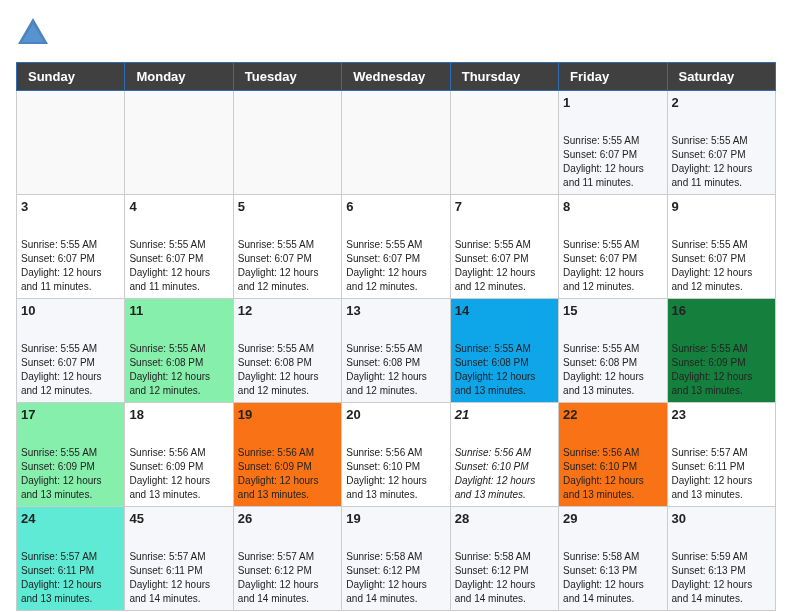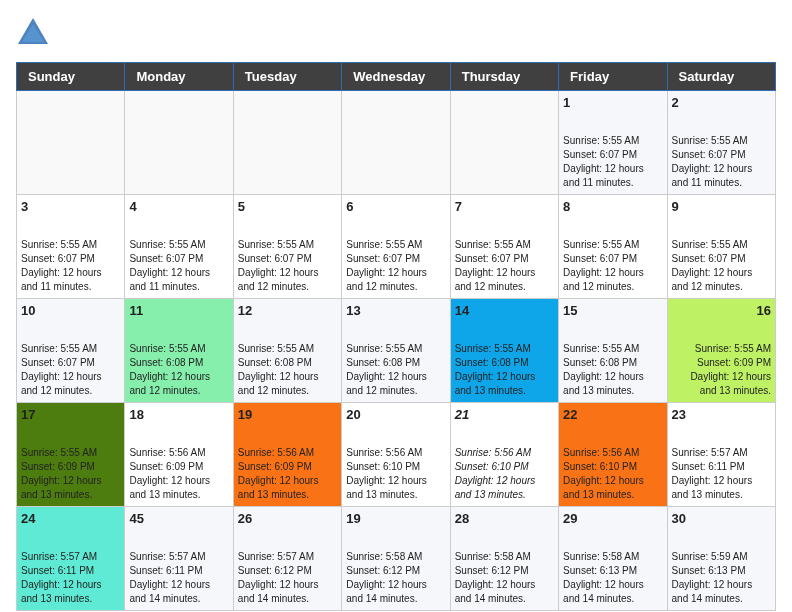--- a/index.html
+++ b/index.html
@@ -218,30 +218,30 @@
 Daylight: 12 hours
 and 13 minutes.</div>
         </td>
         <td style="background: rgb(245, 247, 250);">
           <span class="day-num">15</span>
           <div class="cell-text">Sunrise: 5:55 AM
 Sunset: 6:08 PM
 Daylight: 12 hours
 and 13 minutes.</div>
         </td>
-        <td style="background: #bef264; text-align: right;">
+        <td style="background: #15803d;">
           <span class="day-num">16</span>
           <div class="cell-text">Sunrise: 5:55 AM
 Sunset: 6:09 PM
 Daylight: 12 hours
 and 13 minutes.</div>
         </td>
       </tr>
       <tr>
-        <td style="background: #4d7c0f;">
+        <td style="background: #86efac;">
           <span class="day-num">17</span>
           <div class="cell-text">Sunrise: 5:55 AM
 Sunset: 6:09 PM
 Daylight: 12 hours
 and 13 minutes.</div>
         </td>
         <td style="background: rgb(255, 255, 255);">
           <span class="day-num">18</span>
           <div class="cell-text">Sunrise: 5:56 AM
 Sunset: 6:09 PM

